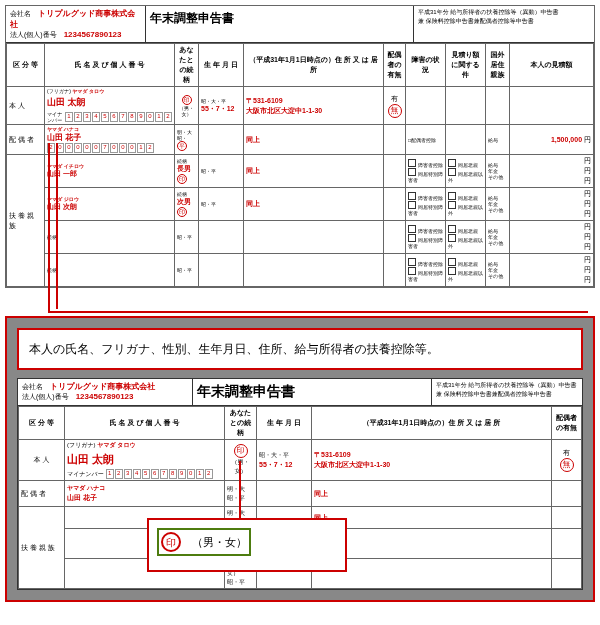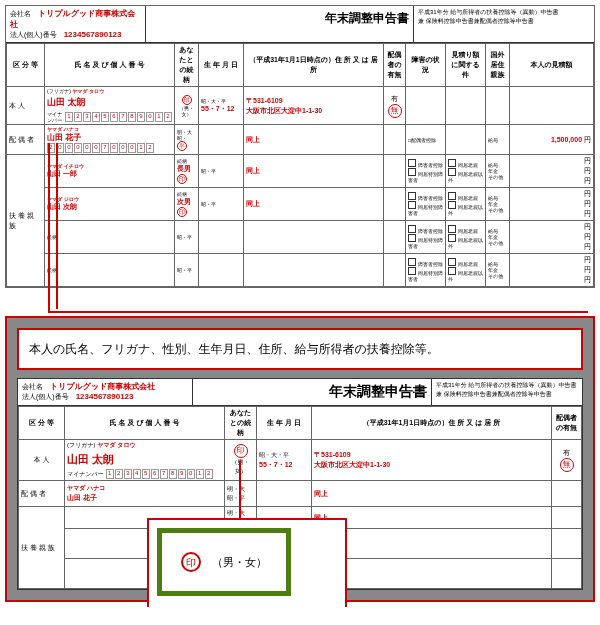--- a/index.html
+++ b/index.html
@@ -1,21 +1,21 @@
 <!DOCTYPE html>
 <html><head>
 <meta charset="utf-8">
 <style>
 * { box-sizing: border-box; margin: 0; padding: 0; }
 body { font-family: "MS Gothic", "Hiragino Sans", sans-serif; font-size: 8px; background: #fff; width: 600px; }
 .form-container { background: #fff; border: 1px solid #666; margin: 5px; }
 .header-row { display: flex; align-items: stretch; border-bottom: 1px solid #333; }
 .company-box { border-right: 1px solid #333; padding: 2px 4px; font-size: 7px; }
 .company-box .red { color: #c00; font-weight: bold; font-size: 8px; }
-.title-box { flex: 1; text-align: right; font-size: 12px; font-weight: bold; padding: 4px; border-right: 1px solid #333; }
+.title-box { flex: 1; text-align: left; font-size: 12px; font-weight: bold; padding: 4px; border-right: 1px solid #333; }
 .subtitle-box { font-size: 6px; padding: 2px 4px; width: 180px; }
 table { border-collapse: collapse; width: 100%; }
 td, th { border: 1px solid #666; padding: 1px 2px; font-size: 7px; vertical-align: middle; }
 .red-text { color: #c00; font-weight: bold; }
 .digit-row { display: flex; gap: 1px; }
 .digit { width: 8px; height: 10px; border: 1px solid #999; font-size: 6px; text-align: center; color: #c00; display: inline-block; }
 .circle-mark { display: inline-block; width: 14px; height: 14px; border: 1.5px solid #c00; border-radius: 50%; color: #c00; font-size: 8px; line-height: 12px; text-align: center; }
 .small-circle { width: 10px; height: 10px; font-size: 6px; line-height: 8px; }
 .checkbox { display: inline-block; width: 8px; height: 8px; border: 1px solid #333; margin-right: 2px; }
 .red-line { position: absolute; background: #c00; }
@@ -304,18 +304,18 @@
             <td></td>
           </tr>
     </tbody>
       </table>
   </div>
 
   <div class="red-line" style="position:absolute; left:232px; top:143px; width:2px; height:60px;"></div>
   <div class="red-line" style="position:absolute; left:232px; top:203px; width:10px; height:2px;"></div>
 
   <div class="stamp-callout">
-    <div style="border:5px solid #4d7c0f; padding:19px; display:inline-block; margin-bottom:6px;">
+    <div style="border:2px solid #4d7c0f; padding:2px; display:inline-block; margin-bottom:6px;">
       <span class="stamp-circle">印</span>
       <span>（男・女）</span>
     </div>
   </div>
 </div>
 
 </body></html>

